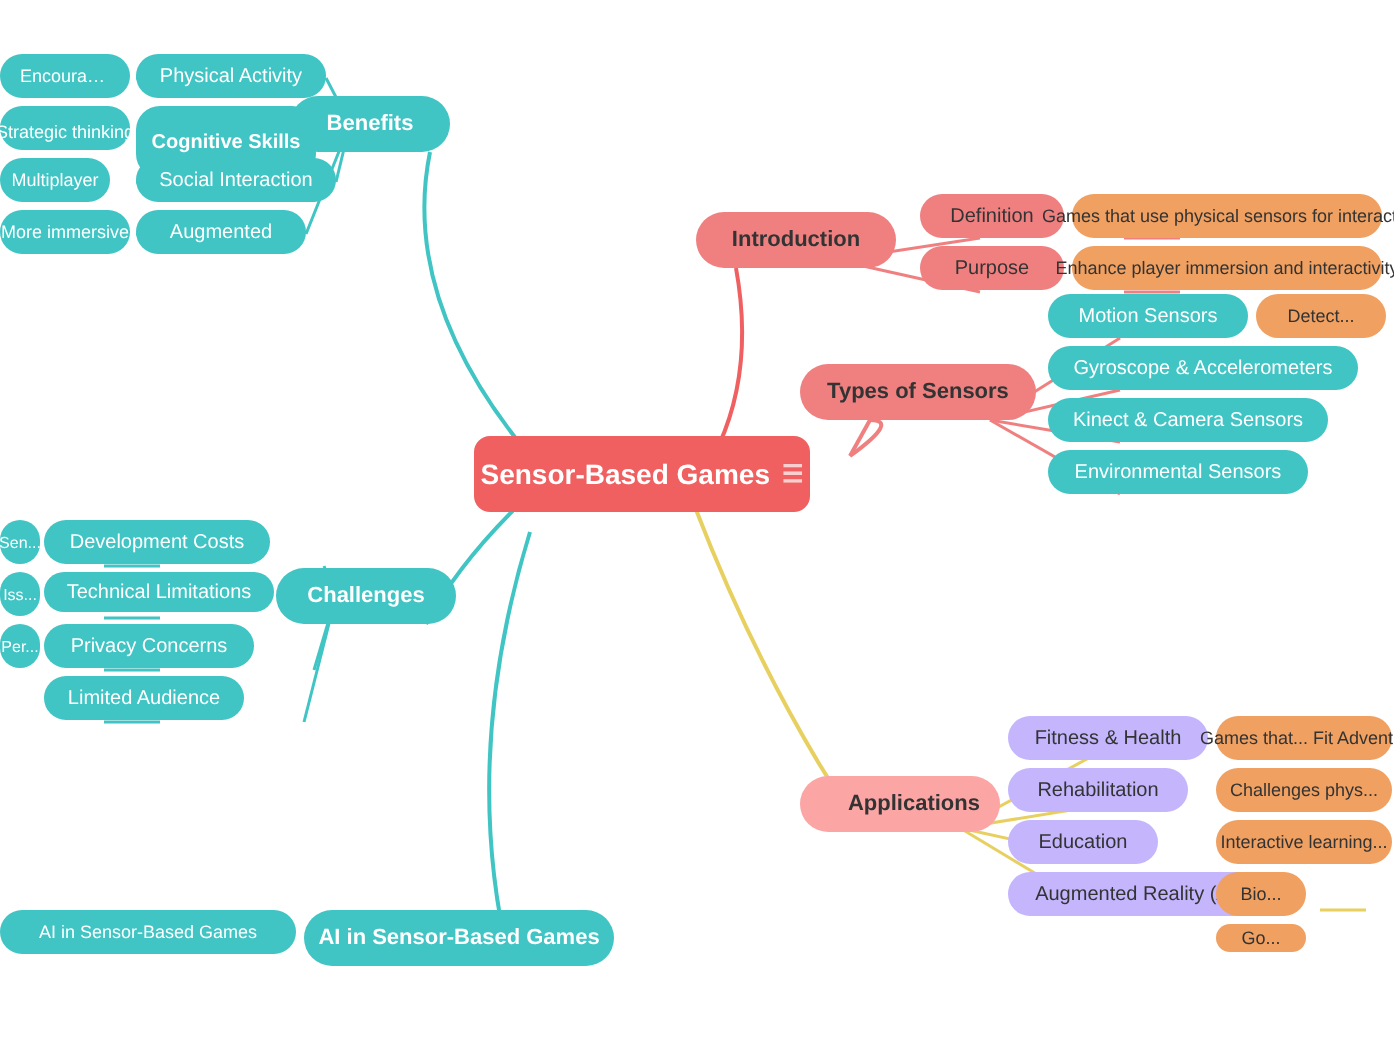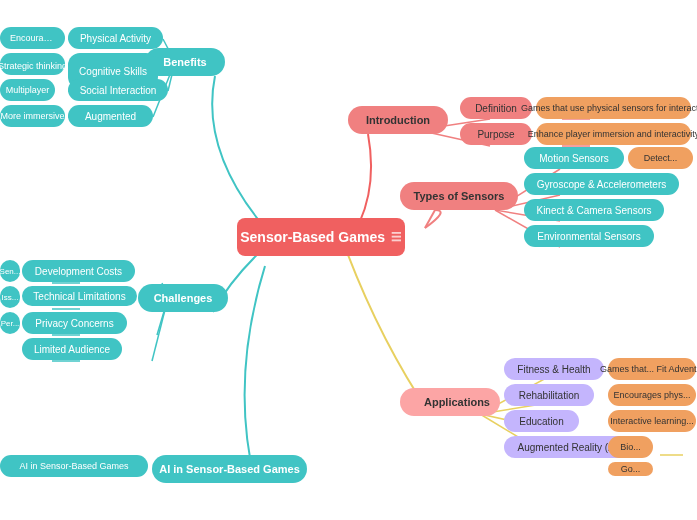--- a/index.html
+++ b/index.html
@@ -177,21 +177,21 @@
 <div class="node leaf-orange" style="left:536px; top:123px; width:155px; height:22px; font-size:9px;">
   <span>Enhance player immersion and interactivity</span>
 </div>
 
 <div class="node branch-teal" style="left:145px; top:48px; width:80px; height:28px;">
   <span>Benefits</span>
 </div>
 <div class="node leaf-teal" style="left:68px; top:27px; width:95px; height:22px;">
   <span>Physical Activity</span>
 </div>
-<div class="node leaf-teal" style="left:68px; top:53px; width:90px; height:36px;">
+<div class="node leaf-teal" style="left:68px; top:53px; width:90px; height:36px;font-weight:bold;">
   <span>Cognitive Skills</span>
 </div>
 <div class="node leaf-teal" style="left:68px; top:79px; width:100px; height:22px;">
   <span>Social Interaction</span>
 </div>
 <div class="node leaf-teal" style="left:68px; top:105px; width:85px; height:22px;">
   <span>Augmented</span>
 </div>
 
 <div class="node leaf-teal" style="left:0px; top:27px; width:65px; height:22px; font-size:9px;">
@@ -264,21 +264,21 @@
 <div class="node leaf-yellow" style="left:504px; top:410px; width:75px; height:22px;">
   <span>Education</span>
 </div>
 <div class="node leaf-yellow" style="left:504px; top:436px; width:135px; height:22px;">
   <span>Augmented Reality (AR)</span>
 </div>
 <div class="node leaf-orange" style="left:608px; top:358px; width:88px; height:22px; font-size:9px;">
   <span>Games that... Fit Advent...</span>
 </div>
 <div class="node leaf-orange" style="left:608px; top:384px; width:88px; height:22px; font-size:9px;">
-  <span>Encourages phys...</span>
+  <span>Challenges phys...</span>
 </div>
 <div class="node leaf-orange" style="left:608px; top:410px; width:88px; height:22px; font-size:9px;">
   <span>Interactive learning...</span>
 </div>
 <div class="node leaf-orange" style="left:608px; top:436px; width:45px; height:22px; font-size:9px;">
   <span>Bio...</span>
 </div>
 <div class="node leaf-orange" style="left:608px; top:462px; width:45px; height:14px; font-size:9px;">
   <span>Go...</span>
 </div>

